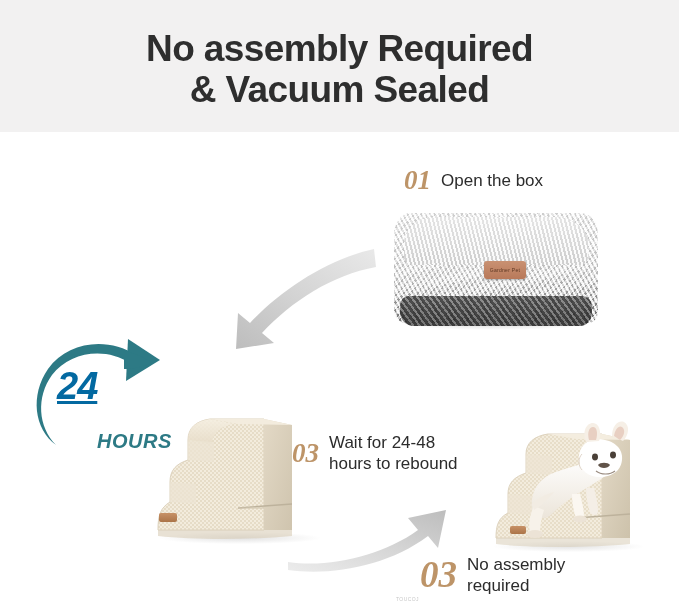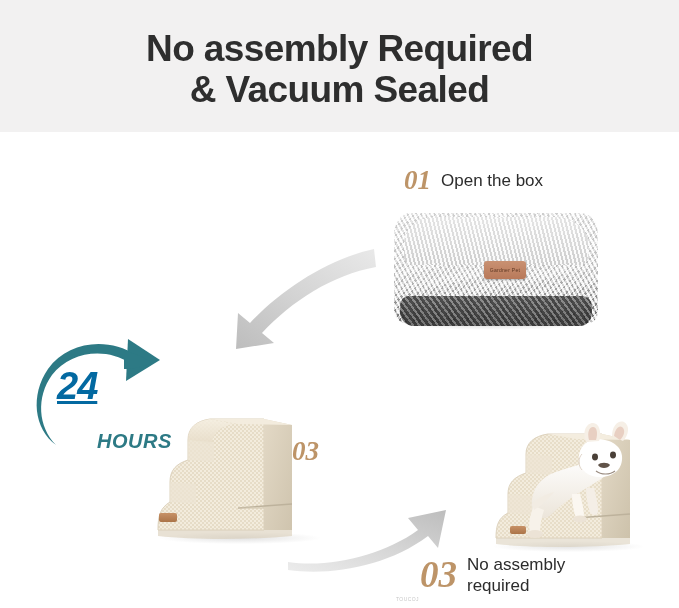--- a/index.html
+++ b/index.html
@@ -320,20 +320,22 @@
       <path d="M86 104 L140 100" stroke="#bdb29c" stroke-width="1.4" fill="none"></path>
       <path d="M86 104 L112 104" stroke="#cfc4ae" stroke-width="1" fill="none"></path>
 
       <path d="M6 126 L140 126 L140 132 C100 136, 40 136, 6 132 Z" fill="#d8cdb8" opacity=".6"></path>
     </svg>
     <div class="stairs-tag"></div>
   </div>
 
   <div class="step" id="step-02">
     <span class="step-num">03</span>
+    <span class="step-text">Wait for 24-48
+hours to rebound</span>
   </div>
 
   <svg class="arrow-svg" id="arrow-stairs-to-dog" width="200" height="95" viewBox="0 0 200 95">
     <defs>
       <linearGradient id="agrad2" x1="0" y1="1" x2="1" y2="0">
         <stop offset="0%" stop-color="#ececec"></stop>
         <stop offset="55%" stop-color="#d4d4d4"></stop>
         <stop offset="100%" stop-color="#bdbdbd"></stop>
       </linearGradient>
     </defs>

